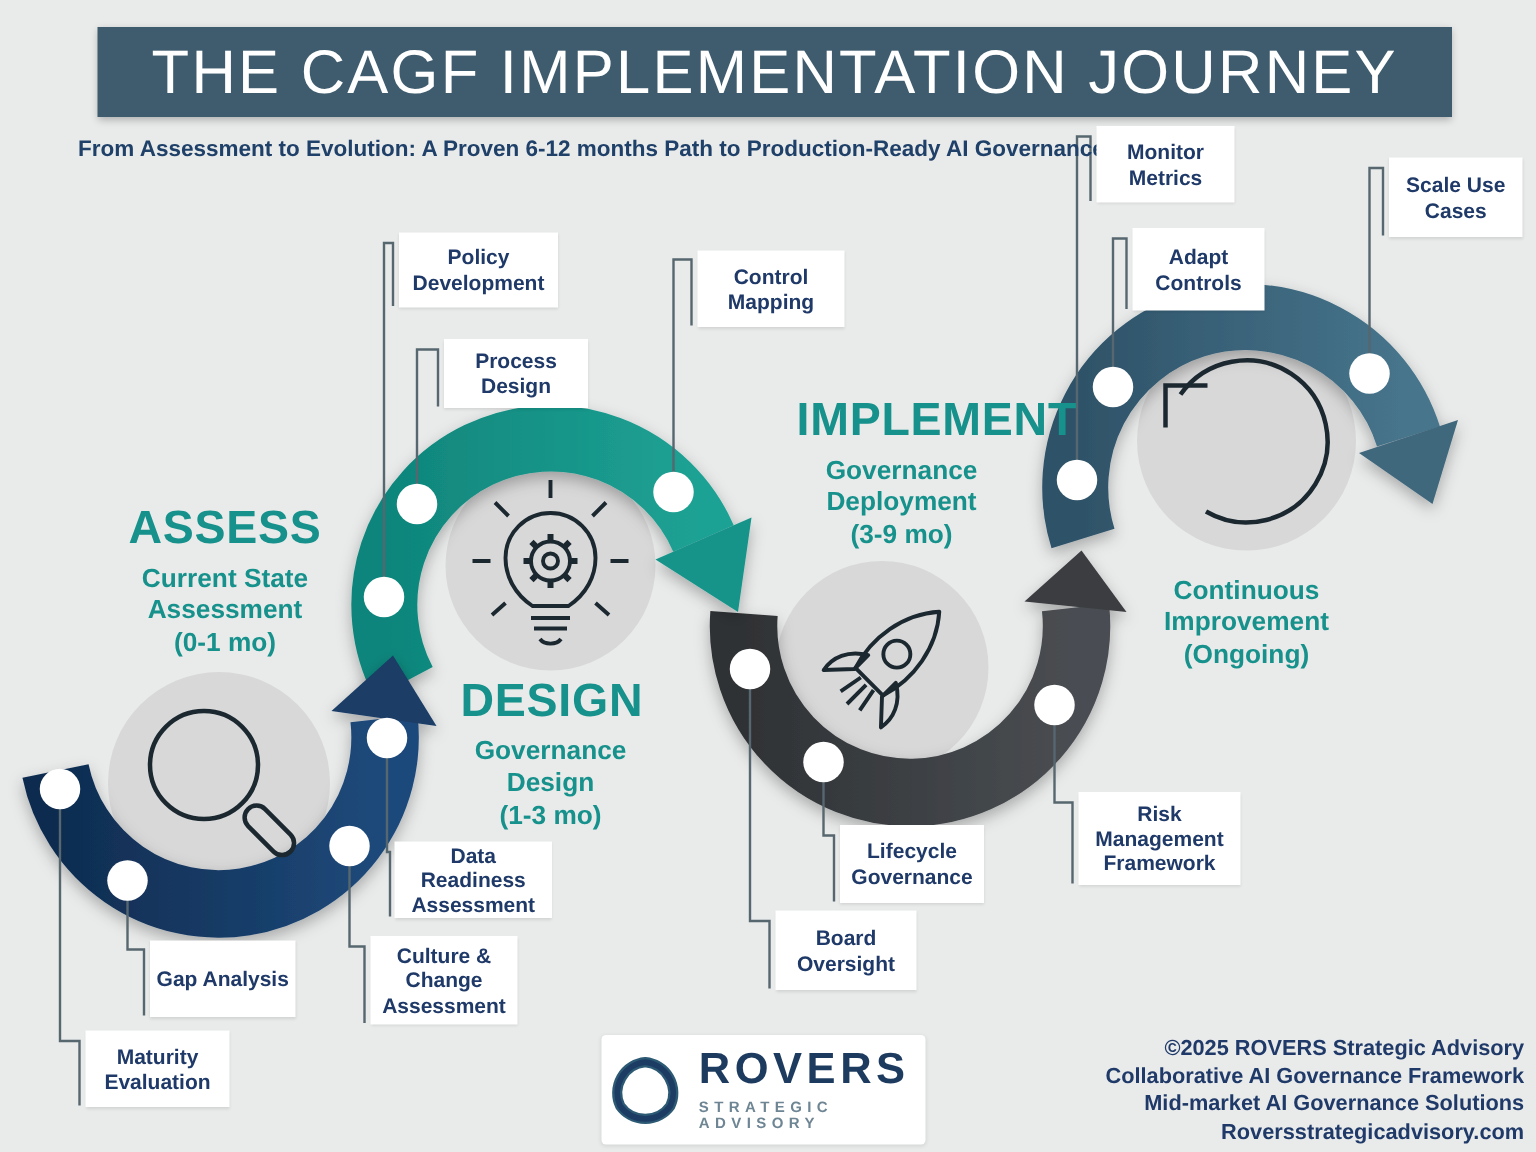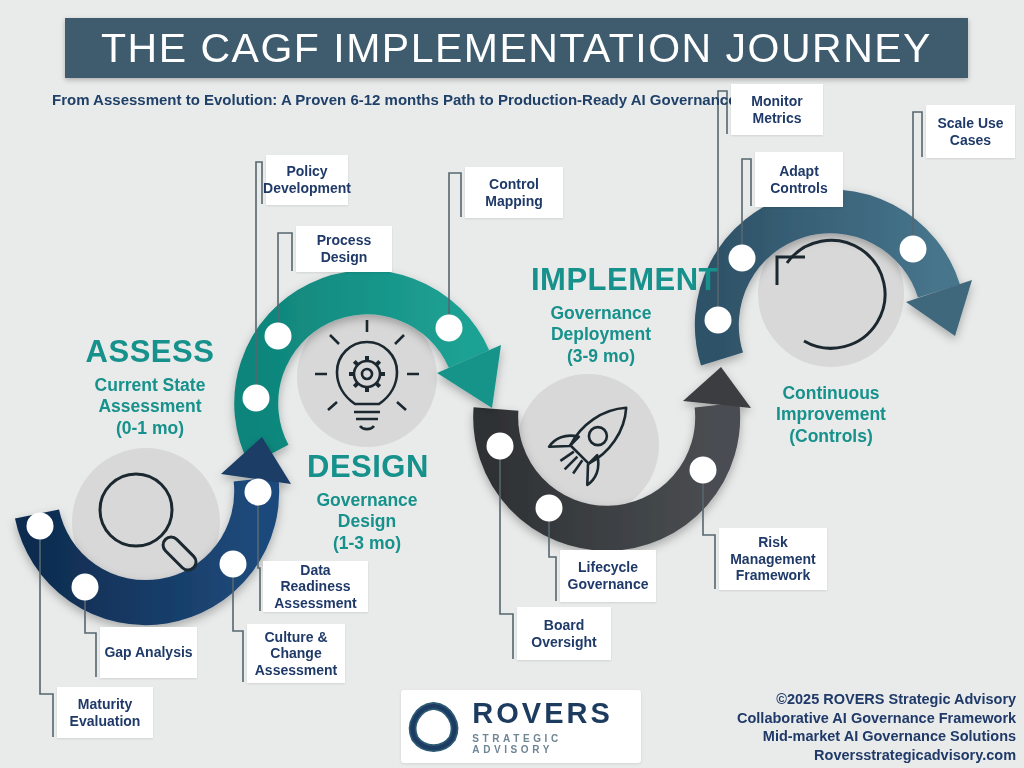--- a/index.html
+++ b/index.html
@@ -23,36 +23,36 @@
 
   .callout { position:absolute; z-index:3; background:#ffffff; color:#1f3a68;
              font-size:14px; font-weight:bold; line-height:1.18; text-align:center;
              display:flex; align-items:center; justify-content:center; padding:2px;
              box-sizing:border-box; box-shadow:0 1px 2px rgba(0,0,0,.10); }
 
   .c-maturity  { left:57px;  top:687px; width:96px;  height:51px; }
   .c-gap       { left:100px; top:627px; width:97px;  height:51px; }
   .c-culture   { left:247px; top:624px; width:98px;  height:59px; }
   .c-data      { left:263px; top:561px; width:105px; height:51px; }
-  .c-policy    { left:266px; top:155px; width:82px; height:50px; }
+  .c-policy    { left:266px; top:155px; width:106px; height:50px; }
   .c-process   { left:296px; top:226px; width:96px;  height:46px; }
   .c-control   { left:465px; top:167px; width:98px;  height:51px; }
   .c-board     { left:517px; top:607px; width:94px;  height:53px; }
   .c-lifecycle { left:560px; top:550px; width:96px;  height:52px; }
   .c-risk      { left:719px; top:528px; width:108px; height:62px; }
   .c-monitor   { left:731px; top:84px;  width:92px;  height:51px; }
   .c-adapt     { left:755px; top:152px; width:88px;  height:55px; }
   .c-scale     { left:926px; top:105px; width:89px;  height:53px; }
 
   .p-assess    { left:85px;  top:334px; width:130px; }
   .p-design    { left:307px; top:449px; width:120px; }
   .p-implement { left:531px; top:262px; width:140px; }
   .p-evolve    { left:766px; top:378px; width:130px; }
 
-  .logo-box { position:absolute; left:401px; top:690px; width:240px; height:73px;
+  .logo-box { position:absolute; left:401px; top:690px; width:216px; height:73px;
               background:#ffffff; border-radius:3px; z-index:2;
               display:flex; align-items:center; box-shadow:0 1px 3px rgba(0,0,0,.10); }
   .logo-text { margin-left:10px; }
   .brand-name { color:#1d3a5f; font-size:29px; font-weight:bold; letter-spacing:3px; line-height:1; }
   .brand-tagline { color:#6e8594; font-size:10px; font-weight:bold; letter-spacing:3.6px; margin-top:5px; }
 
   .footer-lines { position:absolute; left:737px; top:690px; z-index:2; color:#1f3a68;
                   font-size:14.5px; font-weight:bold; line-height:1.28; white-space:nowrap;text-align:right; }
 </style>
 </head>
@@ -189,21 +189,21 @@
     <div class="phase-desc">Governance Design</div>
     <div class="phase-duration">(1-3 mo)</div>
   </div>
   <div class="phase p-implement">
     <div class="phase-name">IMPLEMENT</div>
     <div class="phase-desc">Governance Deployment</div>
     <div class="phase-duration">(3-9 mo)</div>
   </div>
   <div class="phase p-evolve">
     <div class="phase-desc">Continuous Improvement</div>
-    <div class="phase-duration">(Controls)</div>
+    <div class="phase-duration">(Ongoing)</div>
   </div>
 
   <div class="callout c-maturity">Maturity Evaluation</div>
   <div class="callout c-gap">Gap Analysis</div>
   <div class="callout c-culture">Culture &amp; Change Assessment</div>
   <div class="callout c-data">Data Readiness Assessment</div>
   <div class="callout c-policy">Policy Development</div>
   <div class="callout c-process">Process Design</div>
   <div class="callout c-control">Control Mapping</div>
   <div class="callout c-board">Board Oversight</div>

